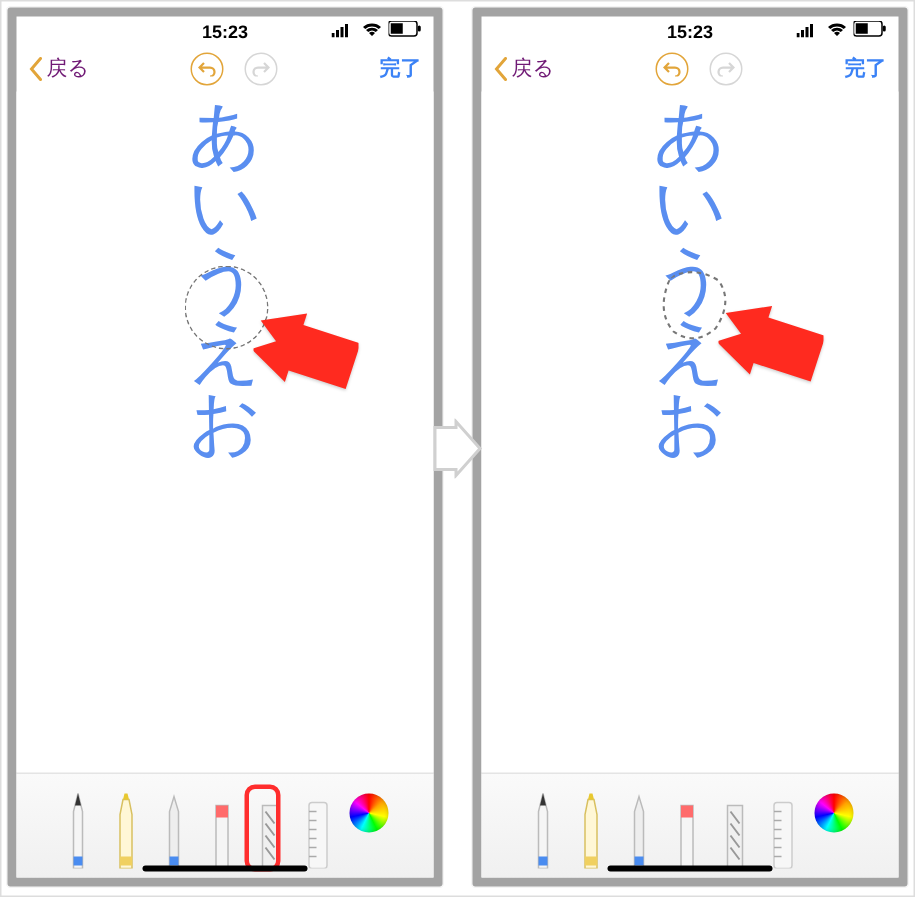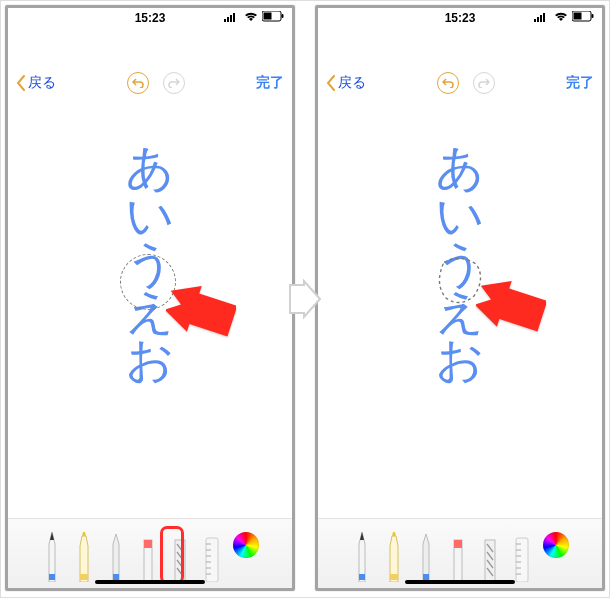--- a/index.html
+++ b/index.html
@@ -16,27 +16,26 @@
     position: absolute;
     inset: 4px;
     display: flex;
     align-items: stretch;
     justify-content: space-between;
   }
   .phone {
     width: 290px;
     height: 586px;
     background: #fff;
-    border: 3px solid #a3a3a3;
+    border: 6px solid #a3a3a3;
     box-shadow: 0 0 0 1px #f4f4f4;
     position: relative;
     display: flex;
     flex-direction: column;
     border-radius: 2px;
-    gap: 40px;
   }
   .statusbar {
     height: 20px;
     display: flex;
     align-items: center;
     justify-content: center;
     position: relative;
     font-size: 12px;
     font-weight: 600;
     color: #000;
@@ -49,21 +48,21 @@
     align-items: center;
     gap: 4px;
   }
   .navbar {
     height: 30px;
     display: flex;
     align-items: center;
     justify-content: space-between;
     padding: 0 8px;
   }
-  .nav-left { display: flex; align-items: center; gap: 2px; color: #1d4ed8; font-size: 14px; }
+  .nav-left { display: flex; align-items: center; gap: 2px; color: #701a75; font-size: 14px; }
   .nav-mid { display: flex; align-items: center; gap: 14px; }
   .nav-right { color: #3b82f6; font-size: 14px; font-weight: 600; }
   .undo-btn, .redo-btn {
     width: 22px; height: 22px;
     border: 1.5px solid;
     border-radius: 50%;
     display: flex; align-items: center; justify-content: center;
   }
   .undo-btn { border-color: #e2a53a; color: #e2a53a; }
   .redo-btn { border-color: #d6d6d6; color: #d6d6d6; }

